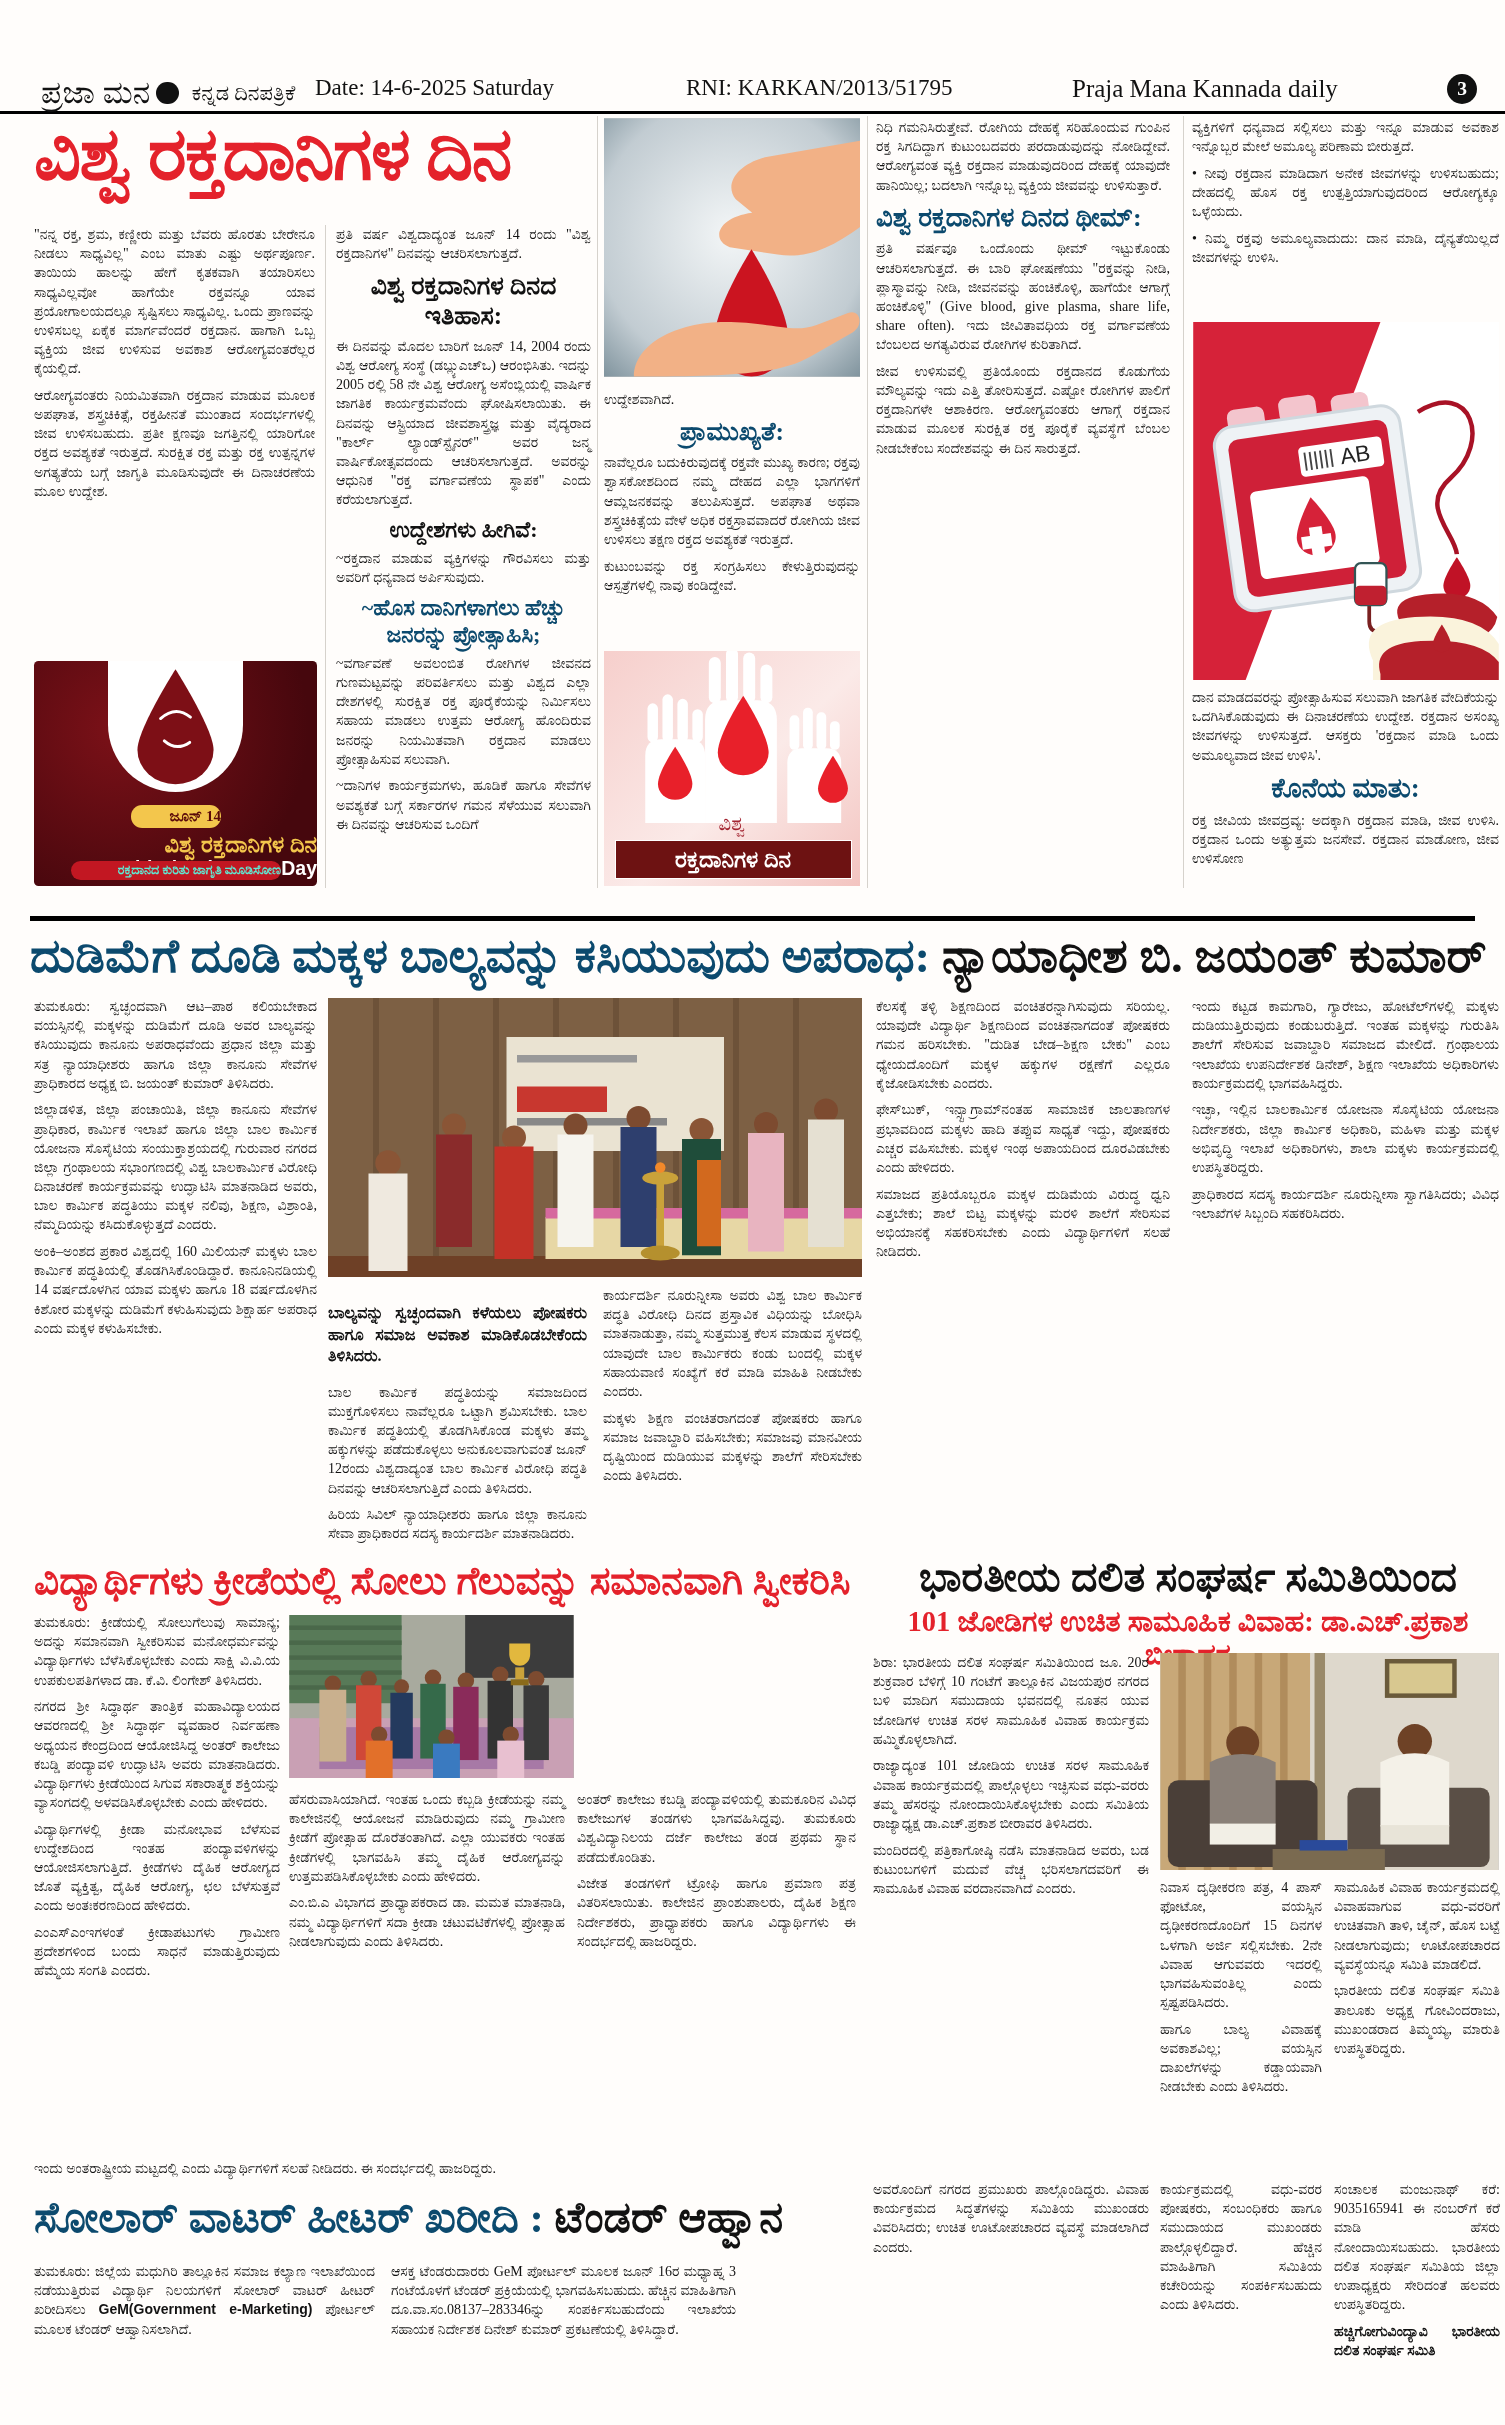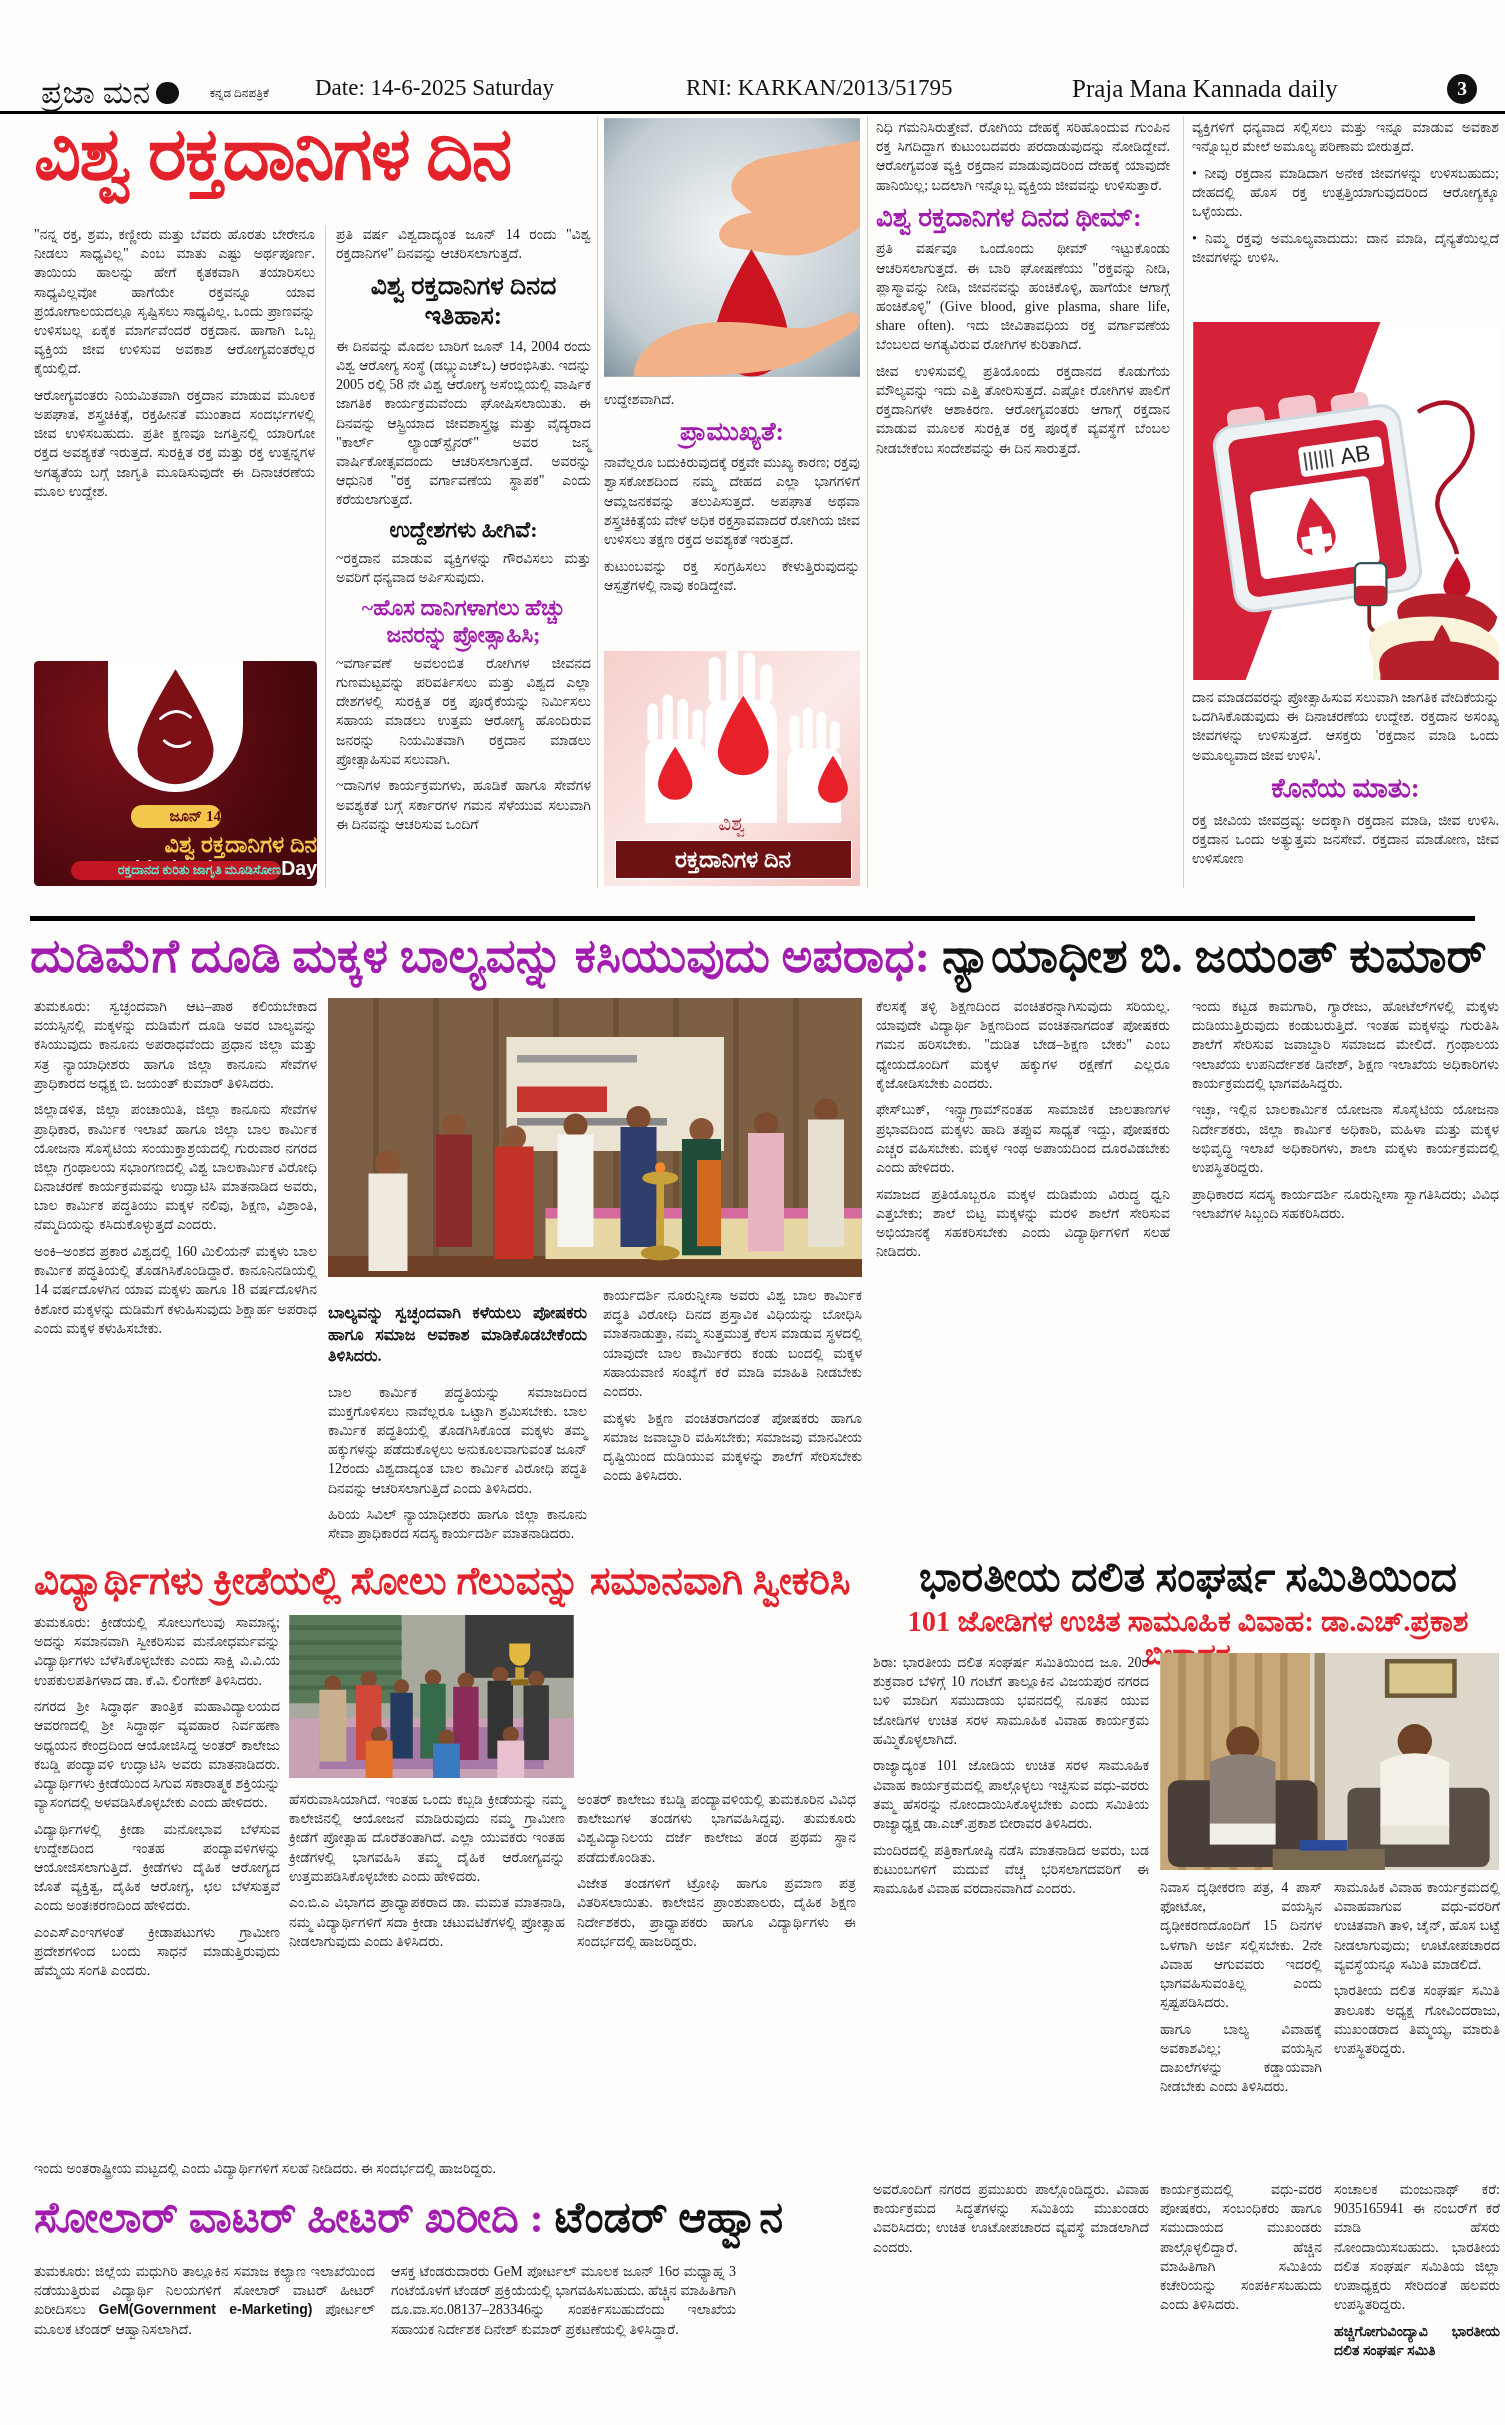--- a/index.html
+++ b/index.html
@@ -4,30 +4,30 @@
 <style>
   html,body{margin:0;padding:0;background:#e9e9e9}
   #page{position:relative;width:1505px;height:2426px;background:#fffdfb;overflow:hidden;
         font-family:"Liberation Serif","DejaVu Sans",serif;color:#121212}
   .abs{position:absolute}
   
   #mast{position:absolute;left:0;top:72px;width:1505px;height:39px;border-bottom:3.7px solid #000}
   .mast-item{position:absolute;top:3px;font-weight:normal;white-space:nowrap}
   #logo{left:41px;font-size:31.5px;display:flex;align-items:center;gap:6px}
   #logo .emblem{width:22.5px;height:22.5px;border-radius:50%;background:#111;display:inline-block}
-  #logo .logosub{font-size:12px;margin-left:25px}
+  #logo .logosub{font-size:21px;margin-left:7px}
   #hdate{left:315px;font-size:23px}
   #hrni{left:686px;font-size:23px}
   #hpaper{left:1072px;font-size:25px}
   #pgnum{left:1447px;top:1.5px;width:30px;height:30px;border-radius:50%;background:#111;color:#fff;
          text-align:center;line-height:30px;font-size:19.5px;font-weight:bold}
   
   p.b{margin:0 0 7.5px 0;text-align:justify;font-size:14px;line-height:1.37;word-break:break-word}
   .sub{font-weight:bold;font-size:22px;line-height:1.2;margin:6px 0;text-align:center}
-  .red{color:#a21caf}
+  .red{color:#0c4a6e}
   .h1{color:#e4222b;font-weight:bold;font-size:73px;line-height:1.02;letter-spacing:-1.5px;white-space:nowrap}
   .h2{font-size:47px;font-weight:bold;line-height:1.05;white-space:nowrap;text-align:center;width:1445px}
   .h3{color:#e4222b;font-size:39px;font-weight:bold;white-space:nowrap}
   .h4b{font-size:41px;font-weight:bold;text-align:center;width:636px}
   .h4r{font-size:28.5px;font-weight:bold;text-align:center;width:636px;color:#e4222b}
   .h5{font-size:43px;font-weight:bold;white-space:nowrap}
   .rule{background:#000}
   .vsep{position:absolute;width:0.7px;background:#d6d2cc}
   .photo{position:absolute;overflow:hidden;background:#ccc}
   .caption{font-size:16px;font-weight:bold;text-align:justify;line-height:1.35}

